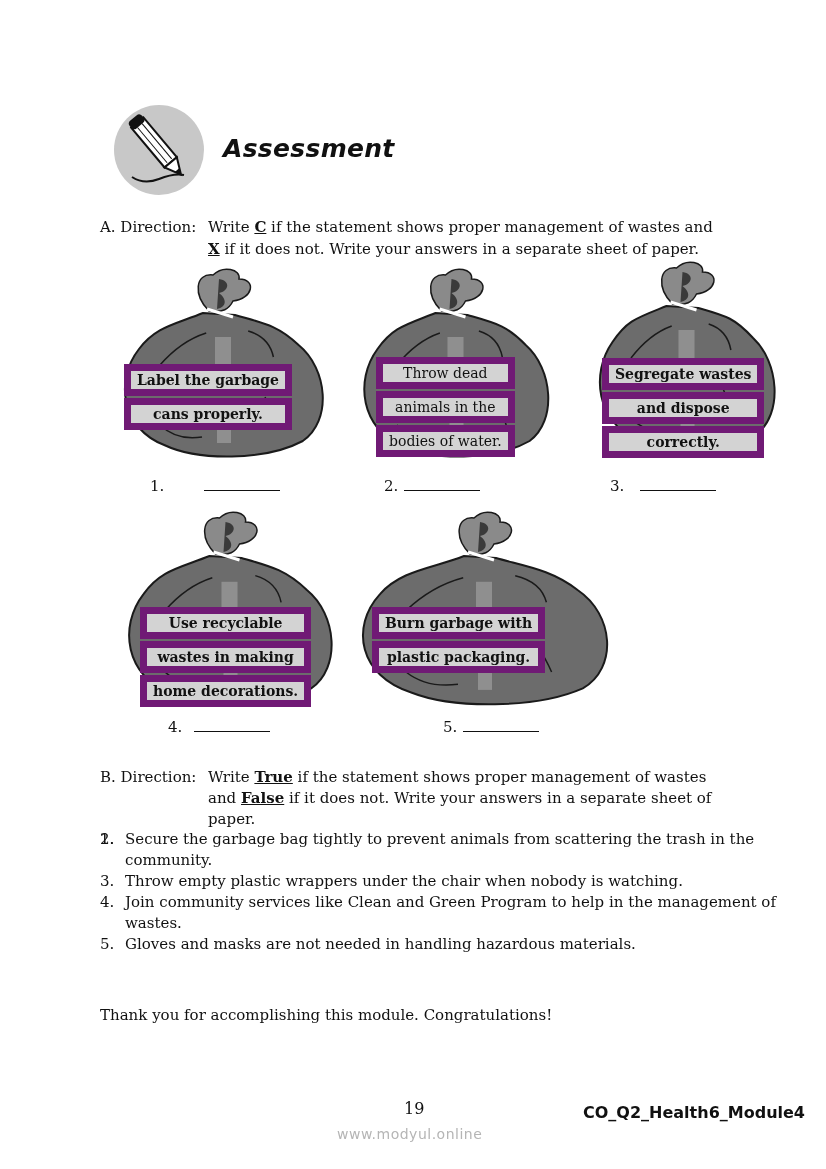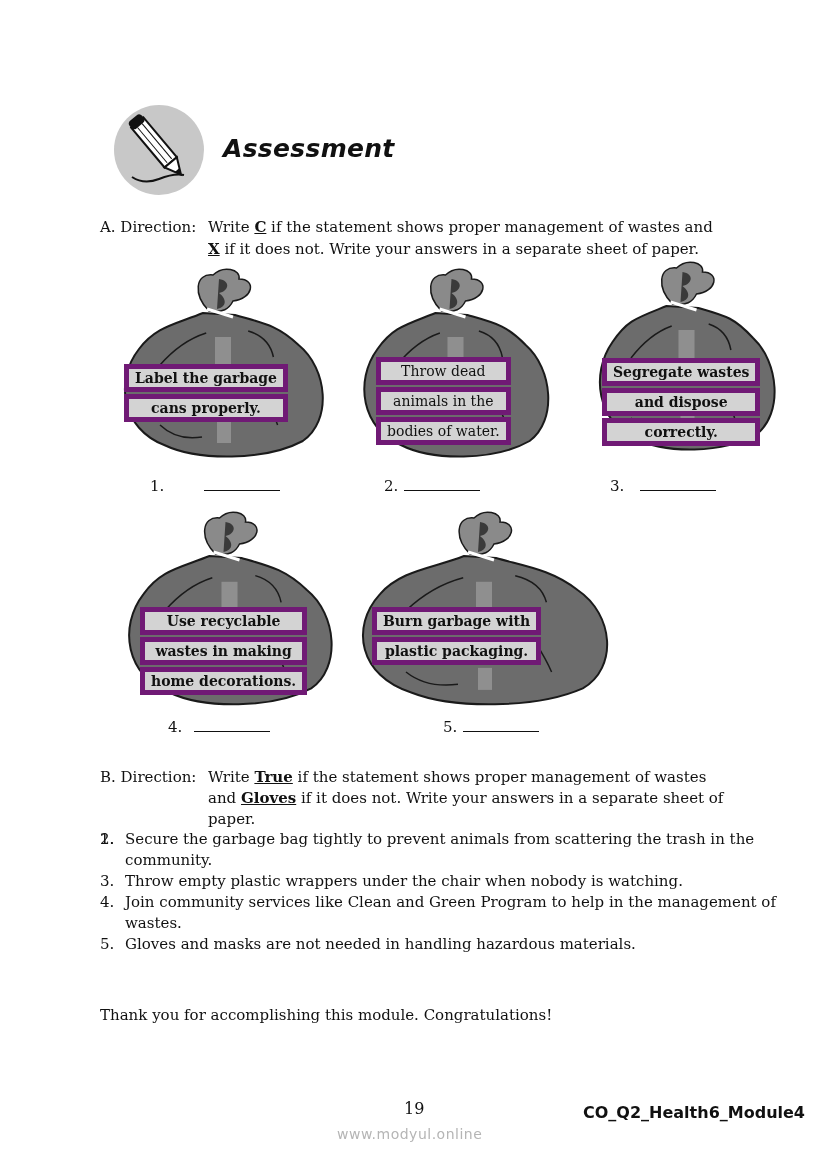--- a/index.html
+++ b/index.html
@@ -21,21 +21,21 @@
     .dir .lab { position: absolute; left: 0; }
     .dir .txt { position: absolute; left: 108px; white-space: nowrap; }
     .u { font-weight: bold; text-decoration: underline; }
 
     .bag { position: absolute; }
     .bag svg { position: absolute; left: 0; top: 0; overflow: visible; }
     .label-box {
       position: absolute; display: flex; flex-direction: column; gap: 2px;
     }
     .label-line {
-      background: #d3d3d3; border: 5px solid #701a75; text-align: center;
+      background: #d3d3d3; border: 7px solid #701a75; text-align: center;
       font-size: 14px; line-height: 18px; padding: 0 6px; white-space: nowrap;
       color: #111;
     }
     .label-line.bold { font-weight: bold; }
     .ans { position: absolute; font-size: 15px; white-space: nowrap; }
     .ans .blank { display: inline-block; width: 76px; border-bottom: 1px solid #111; height: 14px; vertical-align: baseline; margin-left: 6px; }
 
     .list { left: 100px; font-size: 15px; line-height: 21px; }
     .list .item { position: relative; padding-left: 25px; width: 670px; }
     .list .num { position: absolute; left: 0; top: 0; }
@@ -212,21 +212,21 @@
     <div class="label-box" style="left: 372px; top: 607px;">
       <div class="label-line bold">Burn garbage with</div>
       <div class="label-line bold">plastic packaging.</div>
     </div>
     <div class="ans" style="left: 443px; top: 717px;"><span>5.</span><span class="blank" style="margin-left: 6px;"></span></div>
   </div>
 
 <div class="abs dir" style="left:100px; top:766px; width:700px; height:66px;">
   <span class="lab" style="top:0;">B.  Direction:</span>
   <span class="txt" style="top:0;"><span>Write </span><span class="u">True</span><span> if the statement shows proper management of wastes</span></span>
-  <span class="txt" style="top:21px;"><span>and </span><span class="u">Gloves</span><span> if it does not. Write your answers in a separate sheet of</span></span>
+  <span class="txt" style="top:21px;"><span>and </span><span class="u">False</span><span> if it does not. Write your answers in a separate sheet of</span></span>
   <span class="txt" style="top:42px;">paper.</span>
 </div>
 
 <div class="abs list" style="top:829px;">
   <div class="item"><span class="num">1.</span></div>
   <div class="item"><span class="num">2.</span><span>Secure the garbage bag tightly to prevent animals from scattering the trash in the community.</span></div>
   <div class="item"><span class="num">3.</span><span>Throw empty plastic wrappers under the chair when nobody is watching.</span></div>
   <div class="item"><span class="num">4.</span><span>Join community services like Clean and Green Program to help in the management of wastes.</span></div>
   <div class="item"><span class="num">5.</span><span>Gloves and masks are not needed in handling hazardous materials.</span></div>
 </div>

